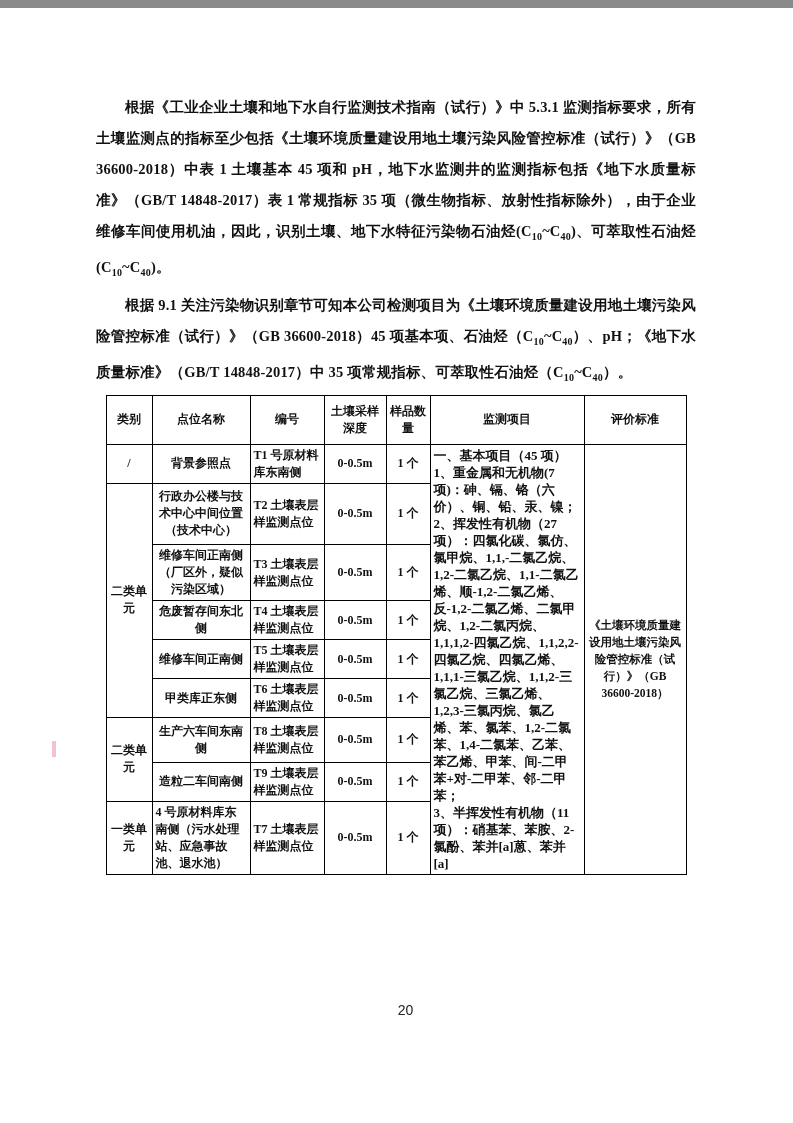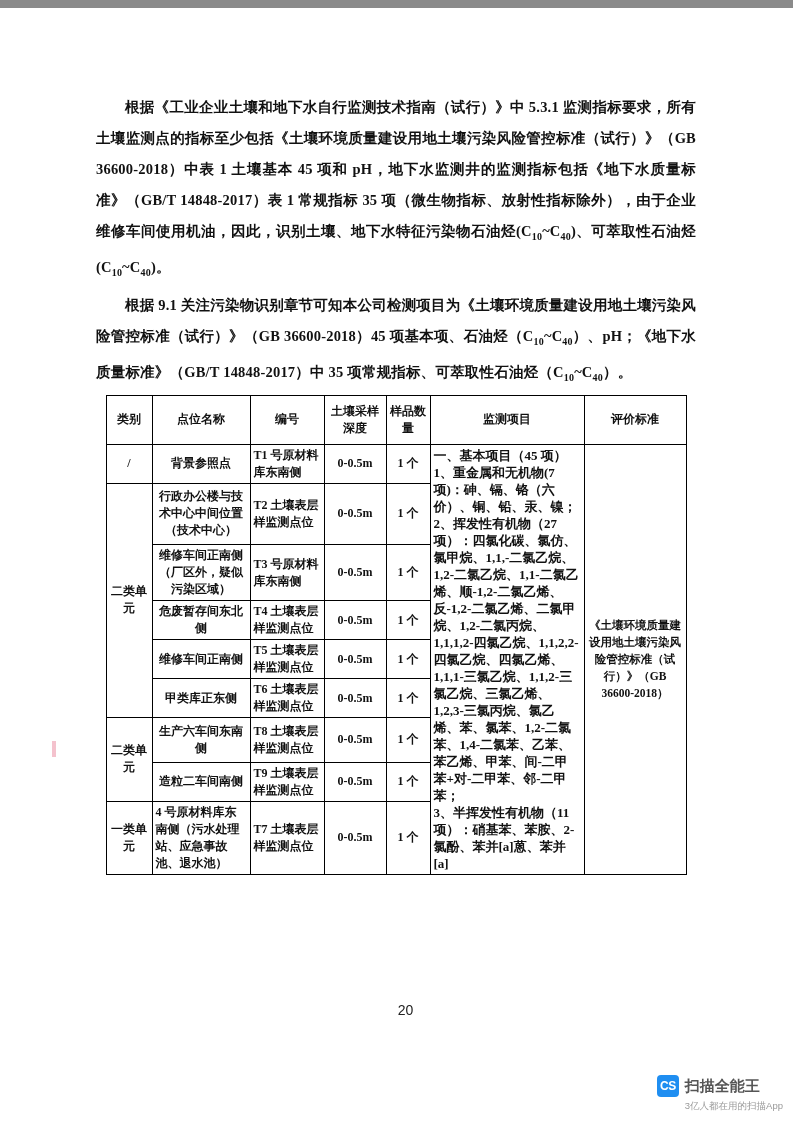--- a/index.html
+++ b/index.html
@@ -203,21 +203,21 @@
         </tr>
         <tr>
           <td class="category" rowspan="5">二类单元</td>
           <td class="pointname">行政办公楼与技术中心中间位置（技术中心）</td>
           <td class="code">T2 土壤表层样监测点位</td>
           <td class="depth">0-0.5m</td>
           <td class="qty">1 个</td>
         </tr>
         <tr>
           <td class="pointname">维修车间正南侧（厂区外，疑似污染区域）</td>
-          <td class="code">T3 号原材料库东南侧</td>
+          <td class="code">T3 土壤表层样监测点位</td>
           <td class="depth">0-0.5m</td>
           <td class="qty">1 个</td>
         </tr>
         <tr>
           <td class="pointname">危废暂存间东北侧</td>
           <td class="code">T4 土壤表层样监测点位</td>
           <td class="depth">0-0.5m</td>
           <td class="qty">1 个</td>
         </tr>
         <tr>
@@ -251,21 +251,14 @@
           <td class="code">T7 土壤表层样监测点位</td>
           <td class="depth">0-0.5m</td>
           <td class="qty">1 个</td>
         </tr>
       </tbody>
     </table>
   </div>
 
   <div class="page-number">20</div>
 
-  <div class="watermark">
-    <div class="wm-row">
-      <div class="wm-logo">CS</div>
-      <div class="wm-title">扫描全能王</div>
-    </div>
-    <div class="wm-sub">3亿人都在用的扫描App</div>
-  </div>
 
 </div>
 
 </body></html>

